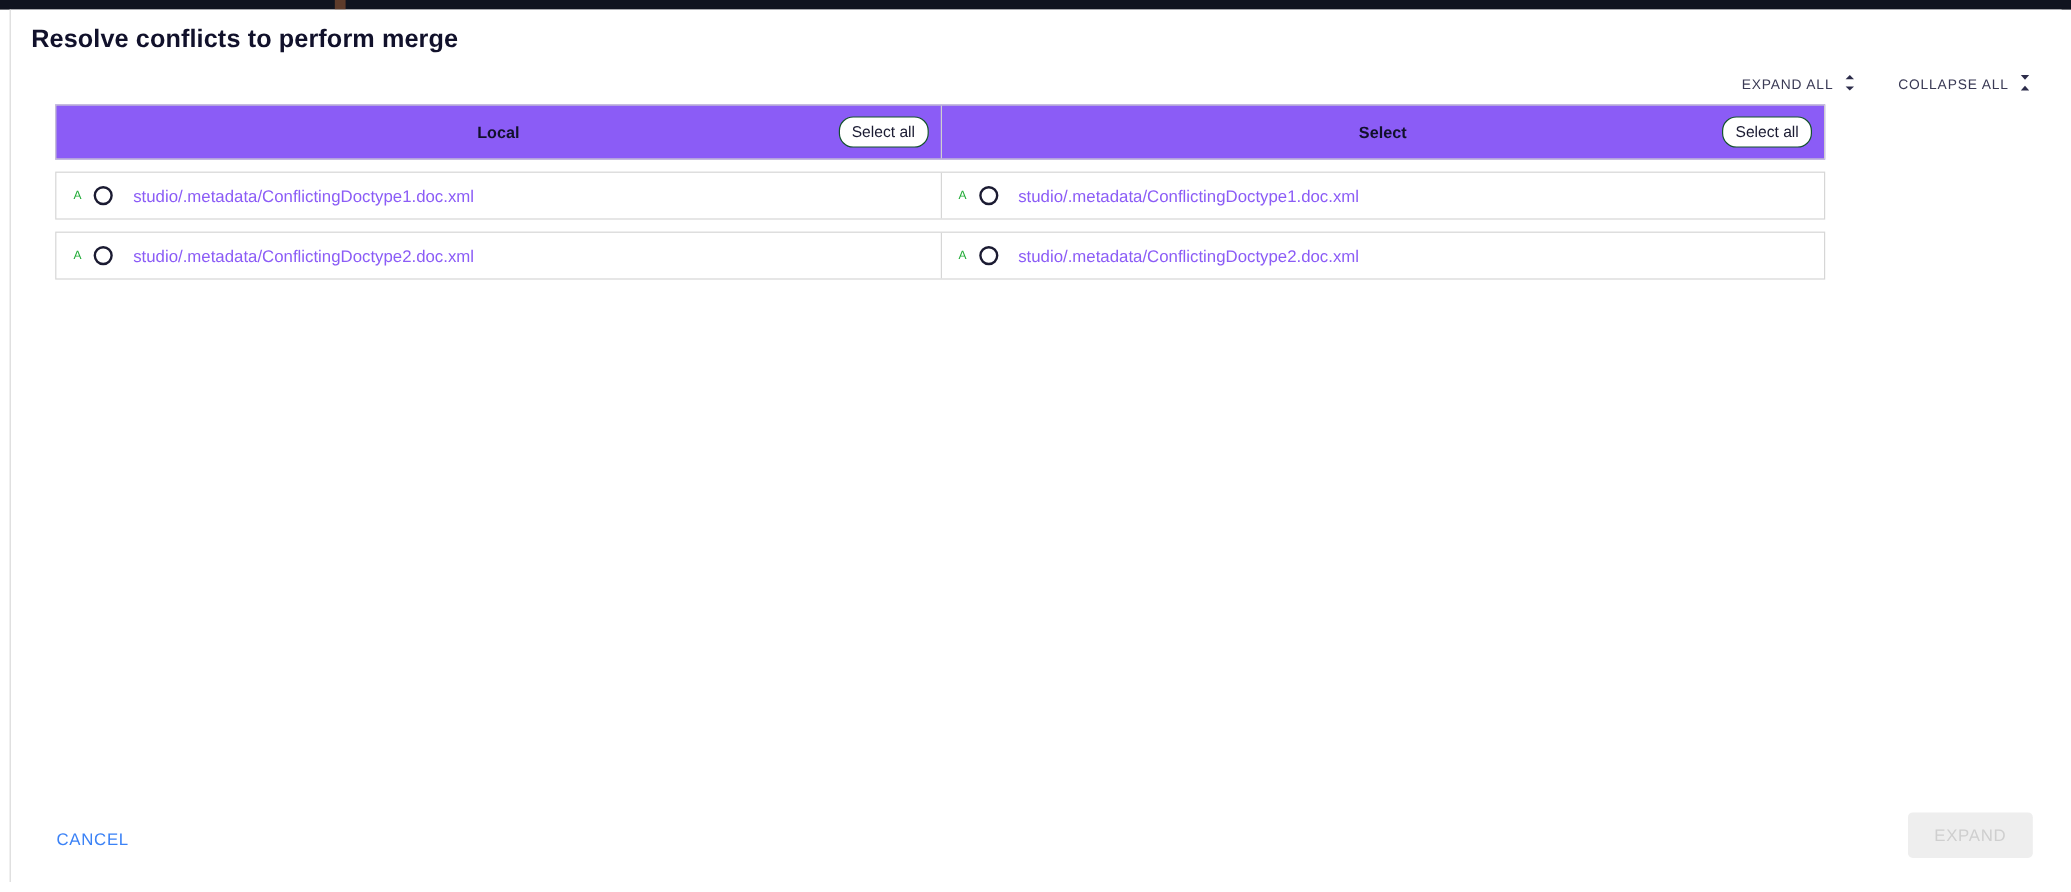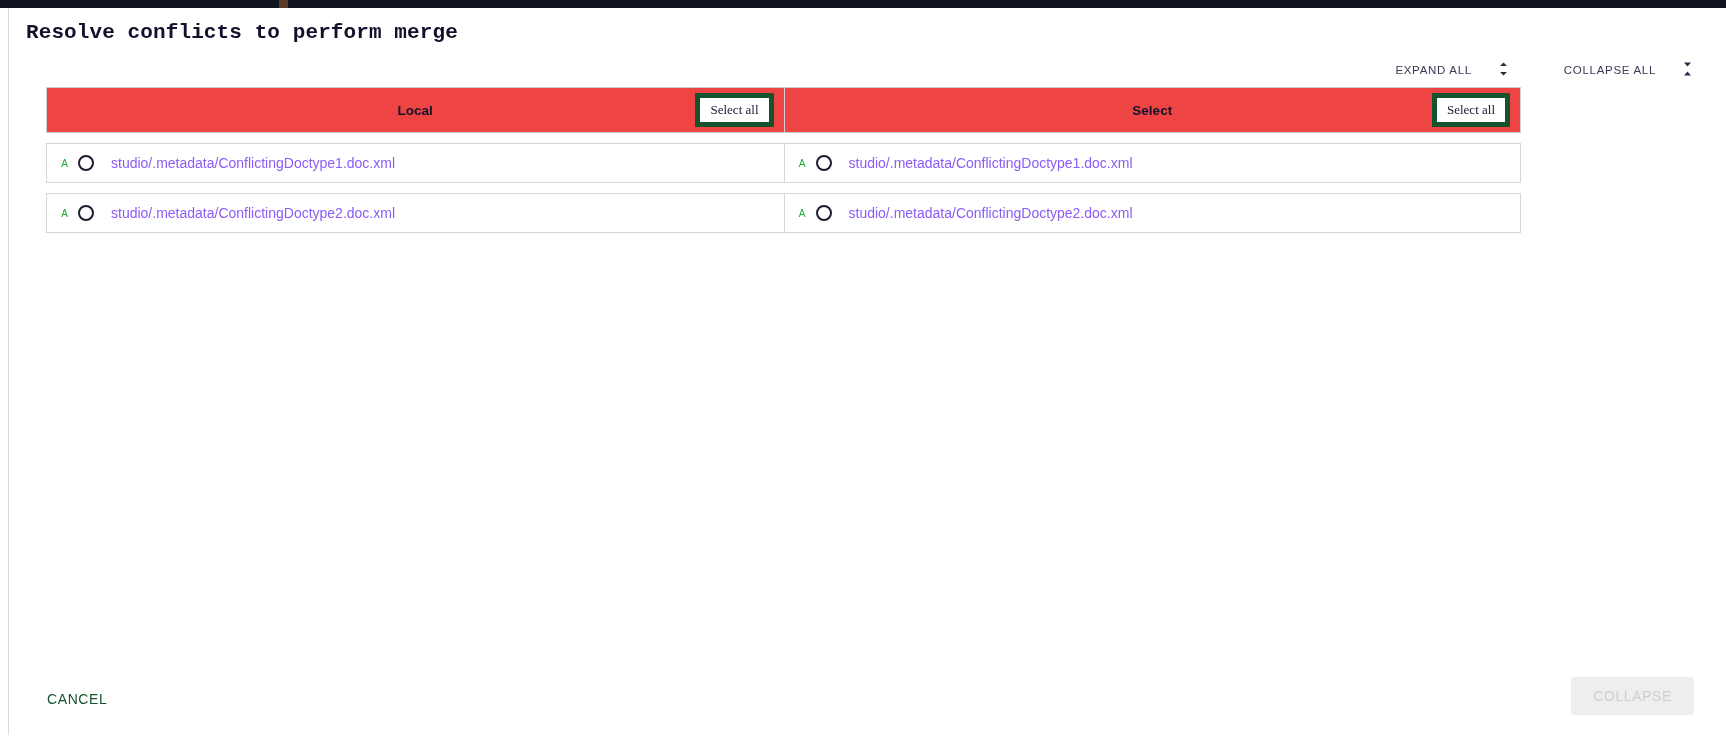--- a/index.html
+++ b/index.html
@@ -41,56 +41,54 @@
     box-sizing: border-box;
   }
   .page-title {
     position: absolute;
     left: 17px;
     top: 13px;
     font-size: 21px;
     font-weight: bold;
     color: #11112b;
     letter-spacing: 0.1px;
-    font-family: Liberation Mono, monospace;
   }
   .tools {
     position: absolute;
     right: 24px;
     top: 52px;
     display: flex;
     align-items: center;
     gap: 32px;
   }
   .tool-btn {
     display: flex;
     align-items: center;
-    gap: 27px;
+    gap: 9px;
     font-size: 11.5px;
     letter-spacing: 0.7px;
     color: #3a3a55;
     cursor: pointer;
     background: none;
     border: none;
     padding: 2px 2px;
     font-family: "Liberation Sans", sans-serif;
-    margin-left: 20px;
   }
   .tool-ico { display:block; }
 
   .panel {
     position: absolute;
     left: 37px;
     top: 79px;
     width: 1475px;
   }
   .header-row {
     display: flex;
     height: 46px;
-    background: #ef4444;
+    background: #8b5cf6;
     border: 1px solid #cfcfcf;
     box-sizing: border-box;
   }
   .header-cell {
     position: relative;
     flex: 1 1 50%;
     display: flex;
     align-items: center;
     justify-content: center;
     box-sizing: border-box;
@@ -100,27 +98,27 @@
     font-size: 13.5px;
     font-weight: bold;
     color: #11112b;
   }
   .select-all {
     position: absolute;
     right: 10px;
     top: 50%;
     transform: translateY(-50%);
     background: #ffffff;
-    border: 5px solid #14532d;
-    border-radius: 0;
+    border: 1px solid #14532d;
+    border-radius: 12px;
     font-size: 13px;
     color: #1b1b32;
     padding: 5px 10px 6px 10px;
     cursor: pointer;
-    font-family: Liberation Serif, serif;
+    font-family: Liberation Sans, sans-serif;
     line-height: 1;
   }
 
   .conflict-row {
     display: flex;
     margin-top: 10px;
     border: 1px solid #d6d6d6;
     background: #ffffff;
     box-sizing: border-box;
     height: 40px;
@@ -167,21 +165,21 @@
     height: 72px;
   }
   .cancel-btn {
     position: absolute;
     left: 26px;
     top: 20px;
     background: none;
     border: none;
     font-size: 14px;
     letter-spacing: 0.6px;
-    color: #14532d;
+    color: #3b82f6;
     cursor: pointer;
     padding: 8px 12px;
     font-family: "Liberation Sans", sans-serif;
   }
   .resolve-btn {
     position: absolute;
     right: 24px;
     top: 14px;
     background: #eeeeee;
     border: none;
@@ -262,16 +260,16 @@
         <span class="status-flag">A</span>
         <span class="radio"></span>
         <span class="file-path">studio/.metadata/ConflictingDoctype2.doc.xml</span>
       </div>
     </div>
 
   </div>
 
   <div class="footer">
     <button class="cancel-btn">CANCEL</button>
-    <button class="resolve-btn" disabled="">COLLAPSE</button>
+    <button class="resolve-btn" disabled="">EXPAND</button>
   </div>
 
 </div>
 
 </body></html>

